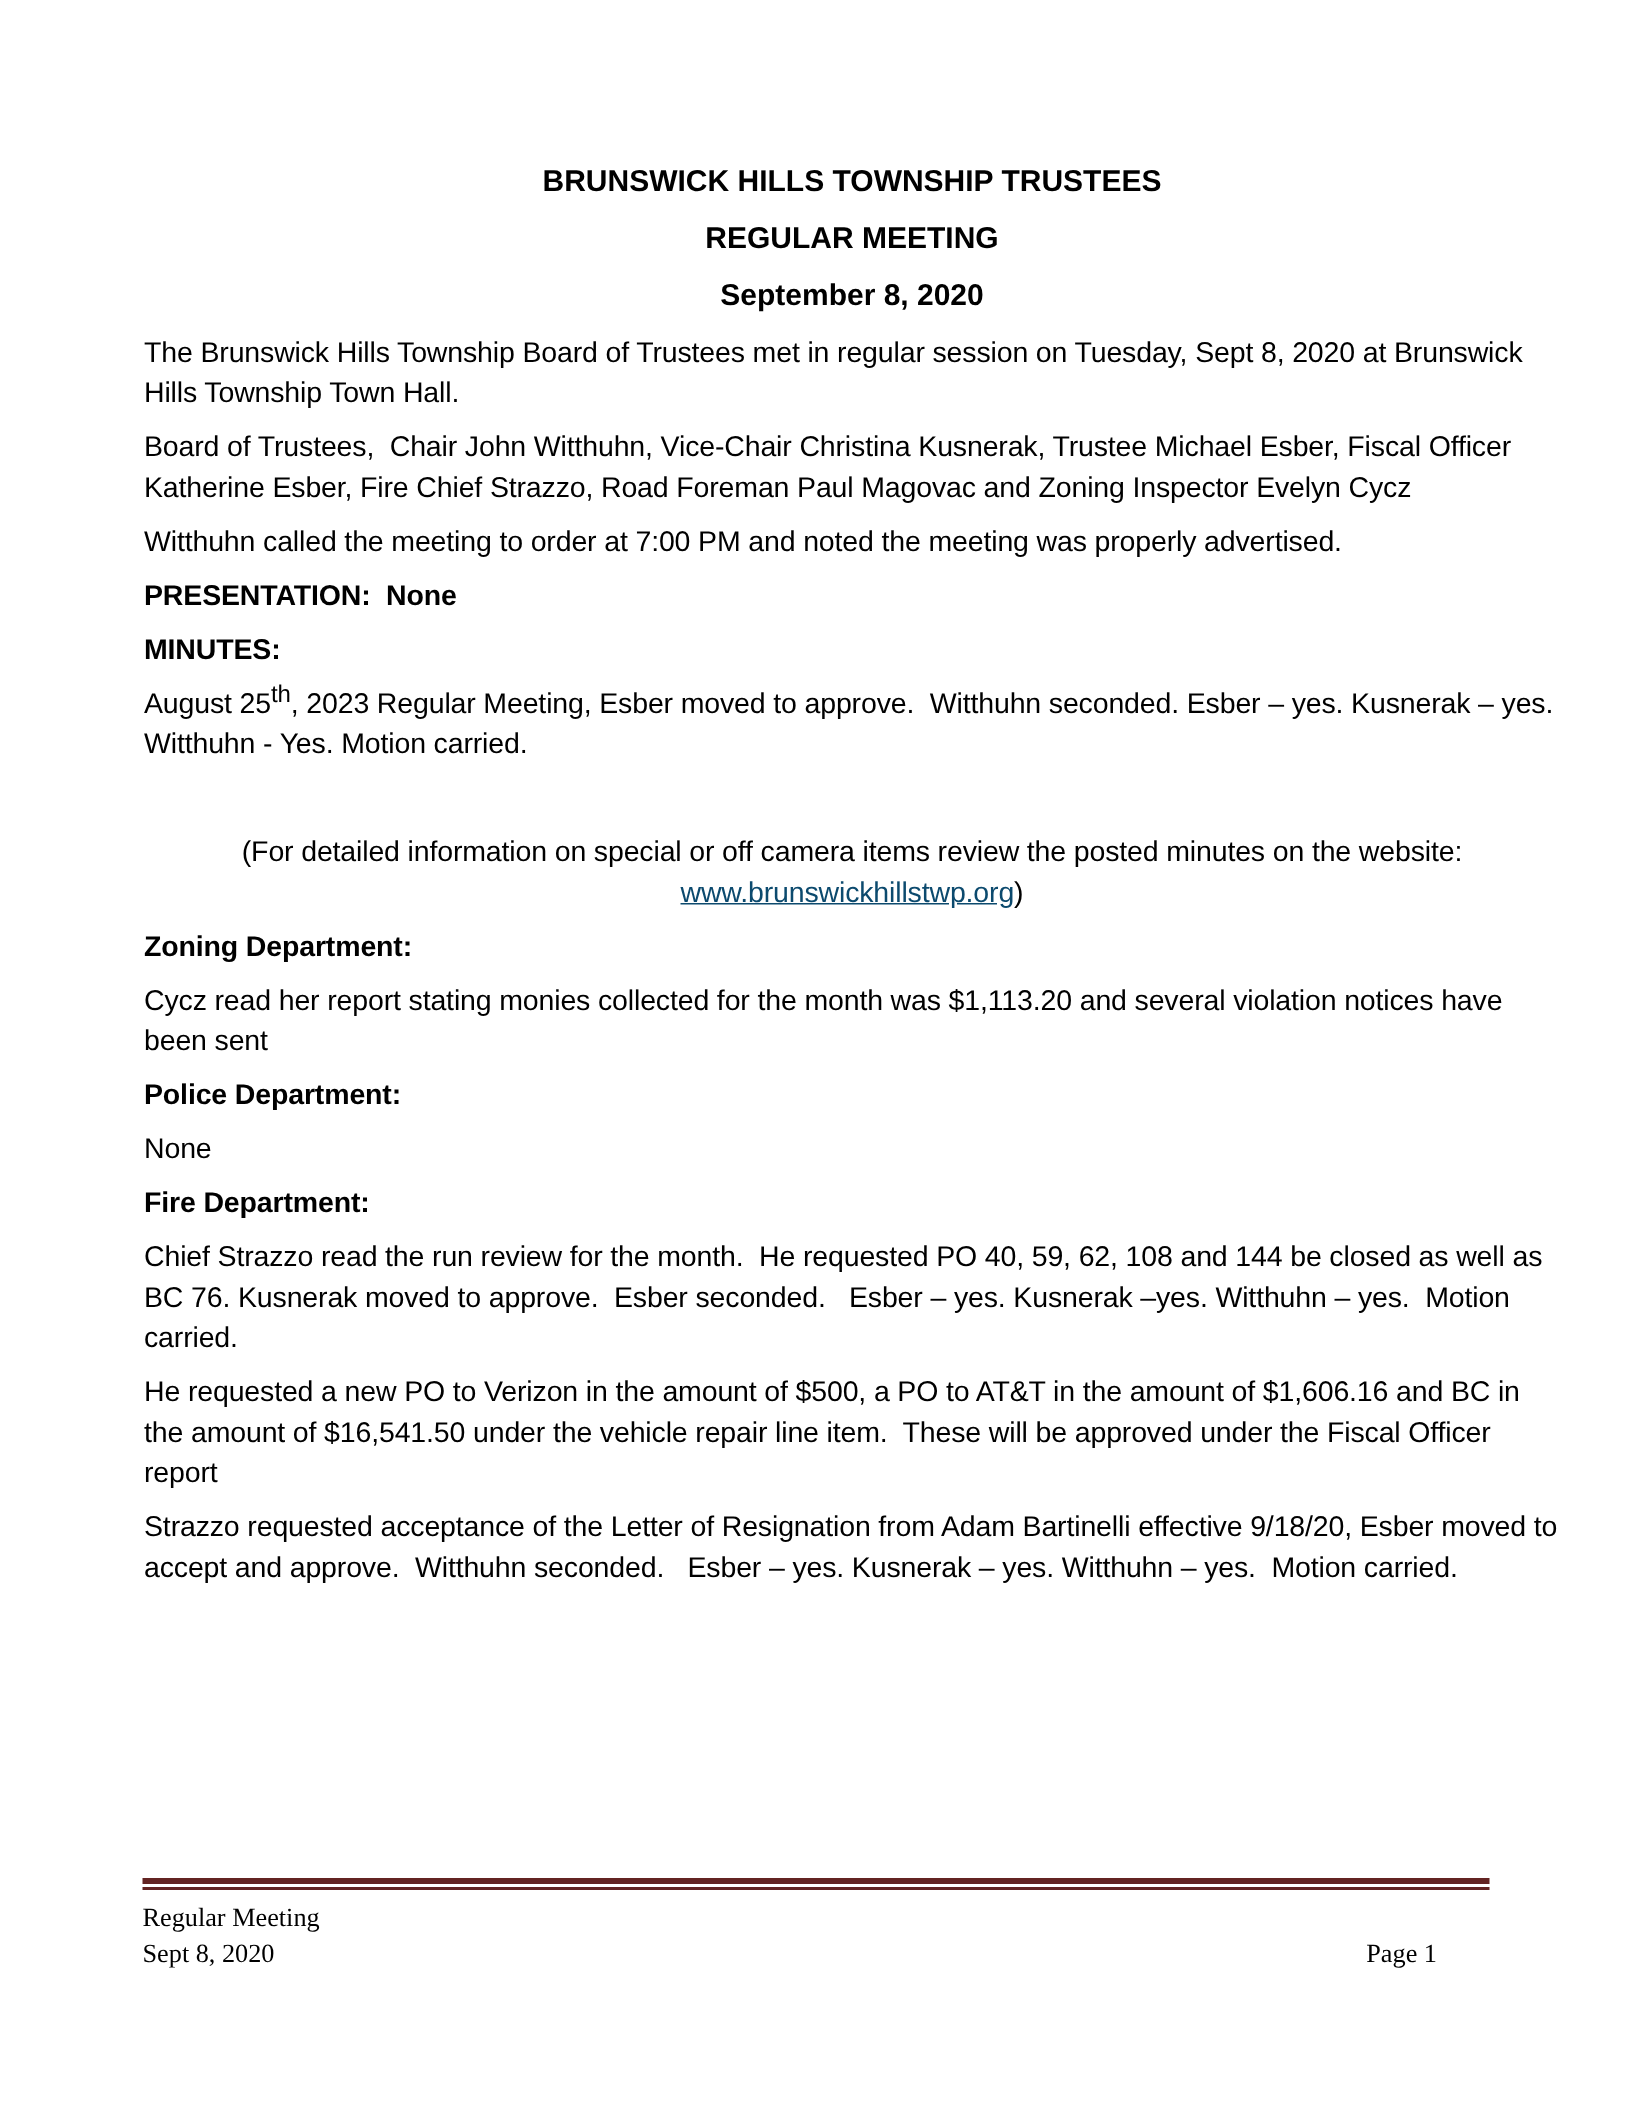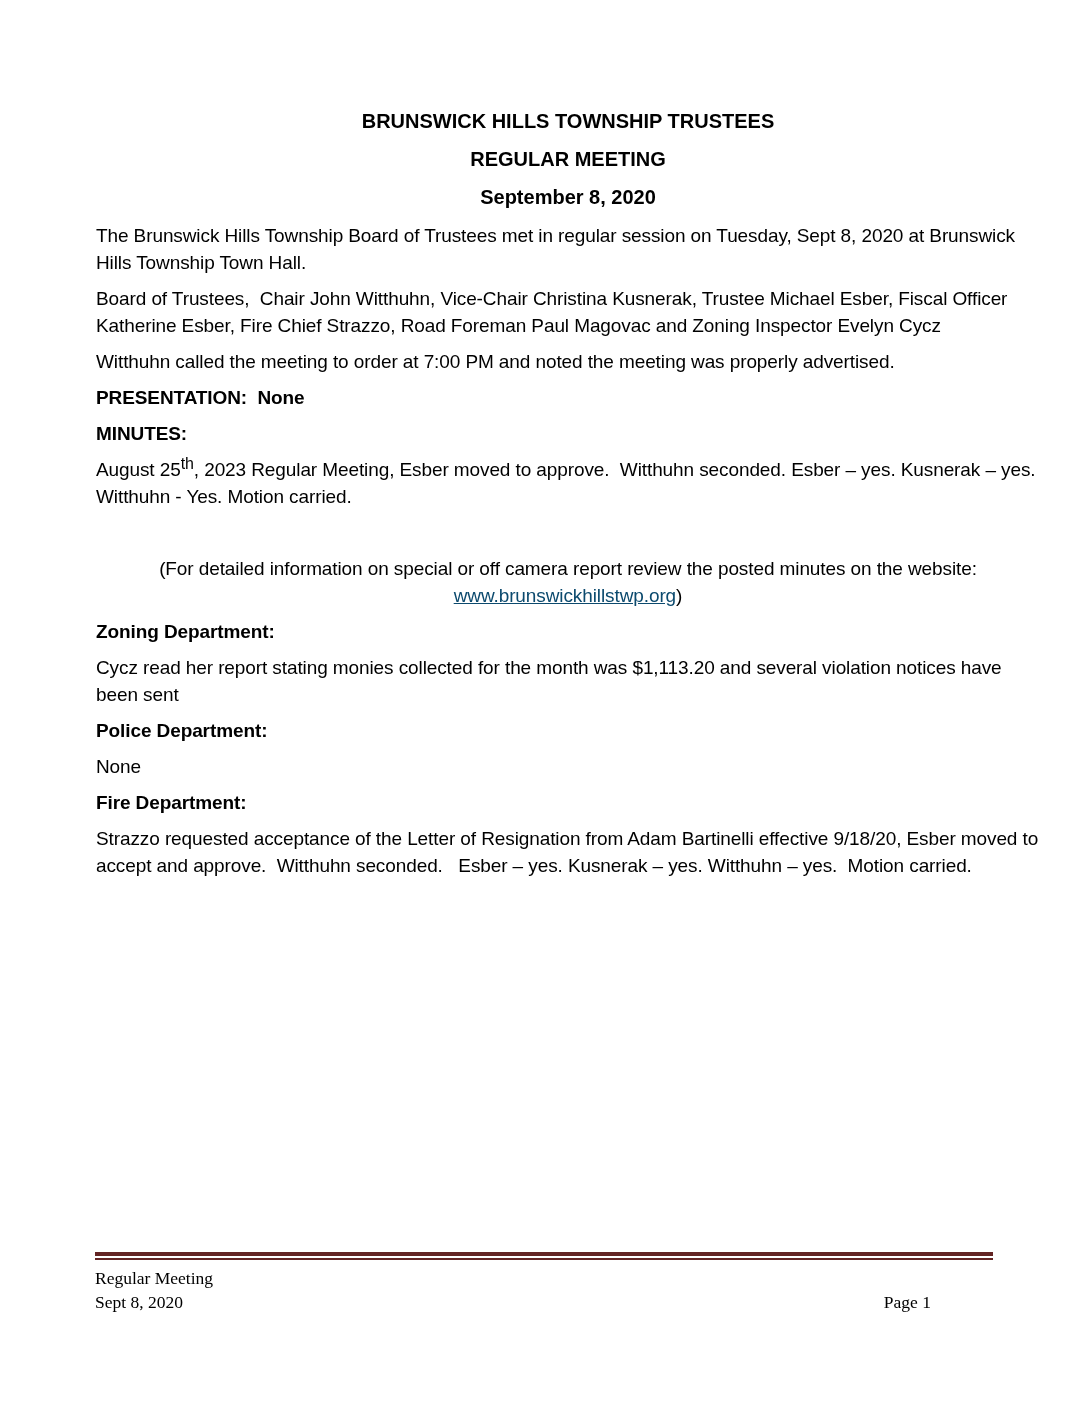--- a/index.html
+++ b/index.html
@@ -66,21 +66,21 @@
     margin-top: 6px;
     display: flex;
     justify-content: space-between;
     align-items: flex-end;
     font-family: "Liberation Serif", "DejaVu Serif", serif;
     font-size: 17.5px;
     line-height: 24px;
     color: #000000;
   }
   .footer-left div { white-space: pre-wrap; }
-  .footer-page { margin-right: 62px; }
+  .footer-page { margin-right: 35px; }
 </style>
 </head>
 <body>
 
 <div class="page">
 
   <div class="heading">BRUNSWICK HILLS TOWNSHIP TRUSTEES</div>
   <div class="heading">REGULAR MEETING</div>
   <div class="heading">September 8, 2020</div>
 
@@ -91,34 +91,36 @@
   <p class="para">Witthuhn called the meeting to order at 7:00 PM and noted the meeting was properly advertised.</p>
 
   <p class="para bold">PRESENTATION:  None</p>
 
   <p class="para bold">MINUTES:</p>
 
   <p class="para"><span>August 25</span><sup>th</sup><span>, 2023 Regular Meeting, Esber moved to approve.  Witthuhn seconded. Esber – yes. Kusnerak – yes. Witthuhn - Yes. Motion carried.</span></p>
 
   <div class="spacer"></div>
 
-  <p class="para centered"><span>(For detailed information on special or off camera report review the posted minutes on the website: </span><a class="doclink">www.brunswickhillstwp.org</a><span>)</span></p>
+  <p class="para centered"><span>(For detailed information on special or off camera items review the posted minutes on the website: </span><a class="doclink">www.brunswickhillstwp.org</a><span>)</span></p>
 
 
   <p class="para bold">Zoning Department:</p>
 
   <p class="para">Cycz read her report stating monies collected for the month was $1,113.20 and several violation notices have been sent</p>
 
   <p class="para bold">Police Department:</p>
 
   <p class="para">None</p>
 
   <p class="para bold">Fire Department:</p>
 
+  <p class="para">Chief Strazzo read the run review for the month.  He requested PO 40, 59, 62, 108 and 144 be closed as well as BC 76. Kusnerak moved to approve.  Esber seconded.   Esber – yes. Kusnerak –yes. Witthuhn – yes.  Motion carried.</p>
 
+  <p class="para">He requested a new PO to Verizon in the amount of $500, a PO to AT&amp;T in the amount of $1,606.16 and BC in the amount of $16,541.50 under the vehicle repair line item.  These will be approved under the Fiscal Officer report</p>
 
   <p class="para">Strazzo requested acceptance of the Letter of Resignation from Adam Bartinelli effective 9/18/20, Esber moved to accept and approve.  Witthuhn seconded.   Esber – yes. Kusnerak – yes. Witthuhn – yes.  Motion carried.</p>
 
   <div class="footer">
     <div class="footer-rule-thick"></div>
     <div class="footer-rule-thin"></div>
     <div class="footer-text">
       <div class="footer-left">
         <div>Regular Meeting</div>
         <div>Sept 8, 2020</div>

